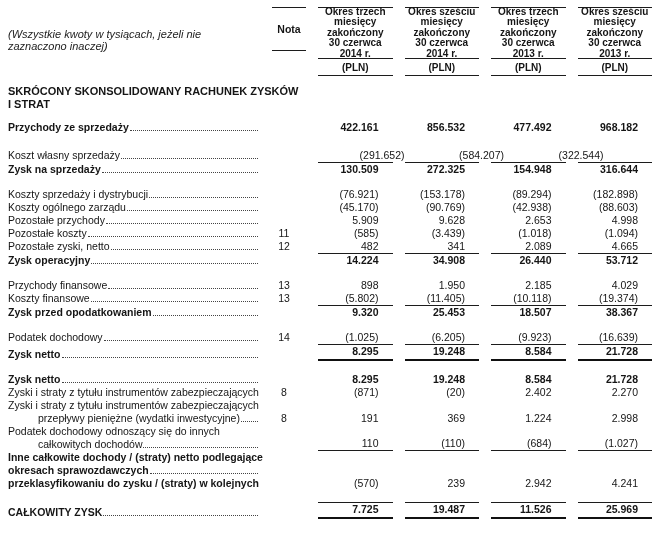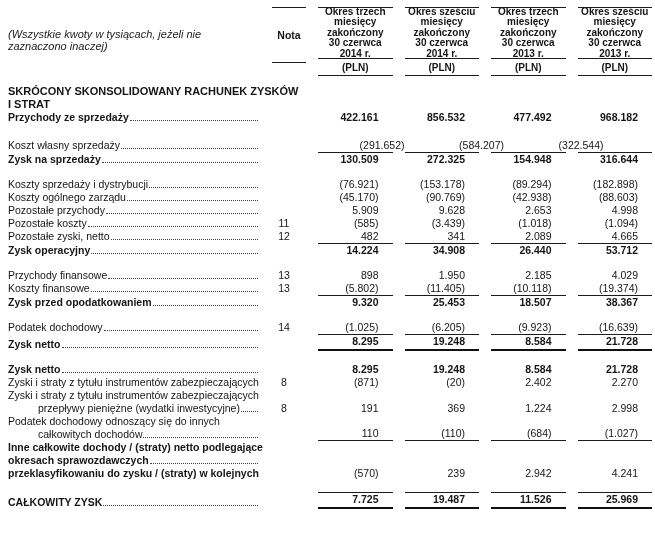--- a/index.html
+++ b/index.html
@@ -11,39 +11,39 @@
   .doc { padding:7px 3px 0 8px; }
 
   
   .grid { display:grid; grid-template-columns:254px 44px repeat(4, 86.5px); }
 
   
   .notecell { display:flex; }
   .amounts-note { margin-top:auto; margin-bottom:24px; font-style:italic; font-size:11px; color:#222; }
   .ncell { padding-left:10px; }
   .nbox {
-    height:56px; box-sizing:border-box;
+    height:44px; box-sizing:border-box;
     border-top:1.5px solid #1c1c1c; border-bottom:1px solid #1c1c1c;
     display:flex; align-items:center; justify-content:center;
     font-weight:bold; font-size:10.5px;
   }
   .pcell { padding-left:12px; }
   .pbox {
     height:52px; box-sizing:border-box;
     border-top:1.5px solid #1c1c1c; border-bottom:1px solid #1c1c1c;
     display:flex; flex-direction:column; justify-content:center;
     text-align:center; font-weight:bold; font-size:10px; line-height:10.6px;
   }
   .pln { border-bottom:1px solid #1c1c1c; text-align:center; font-weight:bold; font-size:10px; padding:3px 0 2px; }
 
   
   .stitle { margin-top:9px; font-weight:bold; font-size:11px; line-height:13px; }
 
   
-  .rows { }
+  .rows { margin-top:10px; }
   .row { align-items:end; }
   .lab { font-size:10.5px; line-height:13px; }
   .ll { display:flex; align-items:baseline; }
   .ll .tx { white-space:nowrap; }
   .ll.ind { padding-left:30px; }
   .lead { flex:1 1 auto; min-width:6px; border-bottom:1px dotted #444; margin:0 4px 2px 1px; }
   .nota { text-align:center; font-size:10.5px; line-height:13px; }
   .vcell { padding-left:12px; display:flex; flex-direction:column; justify-content:flex-end; }
   .v { text-align:right; padding-right:14px; font-size:10.5px; line-height:13px; white-space:nowrap; }
   .rt   { border-top:1px solid #1c1c1c; }

